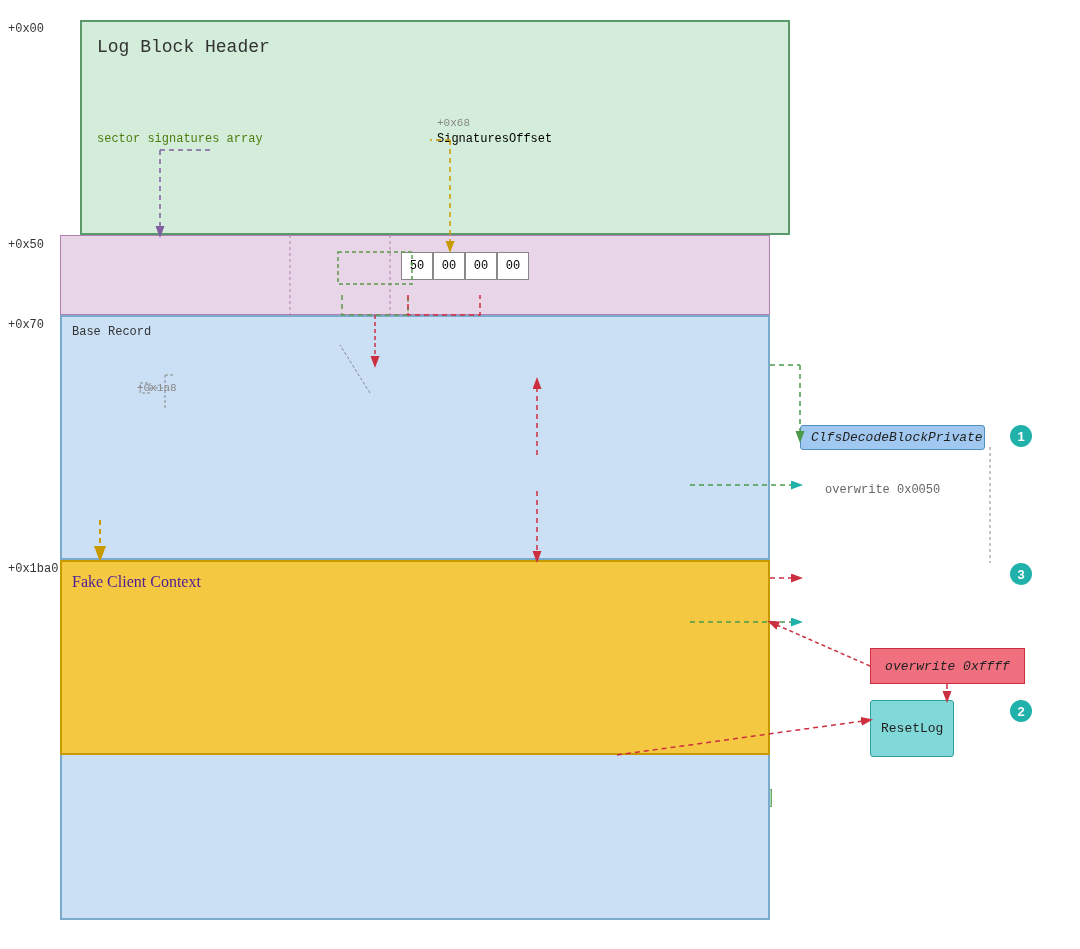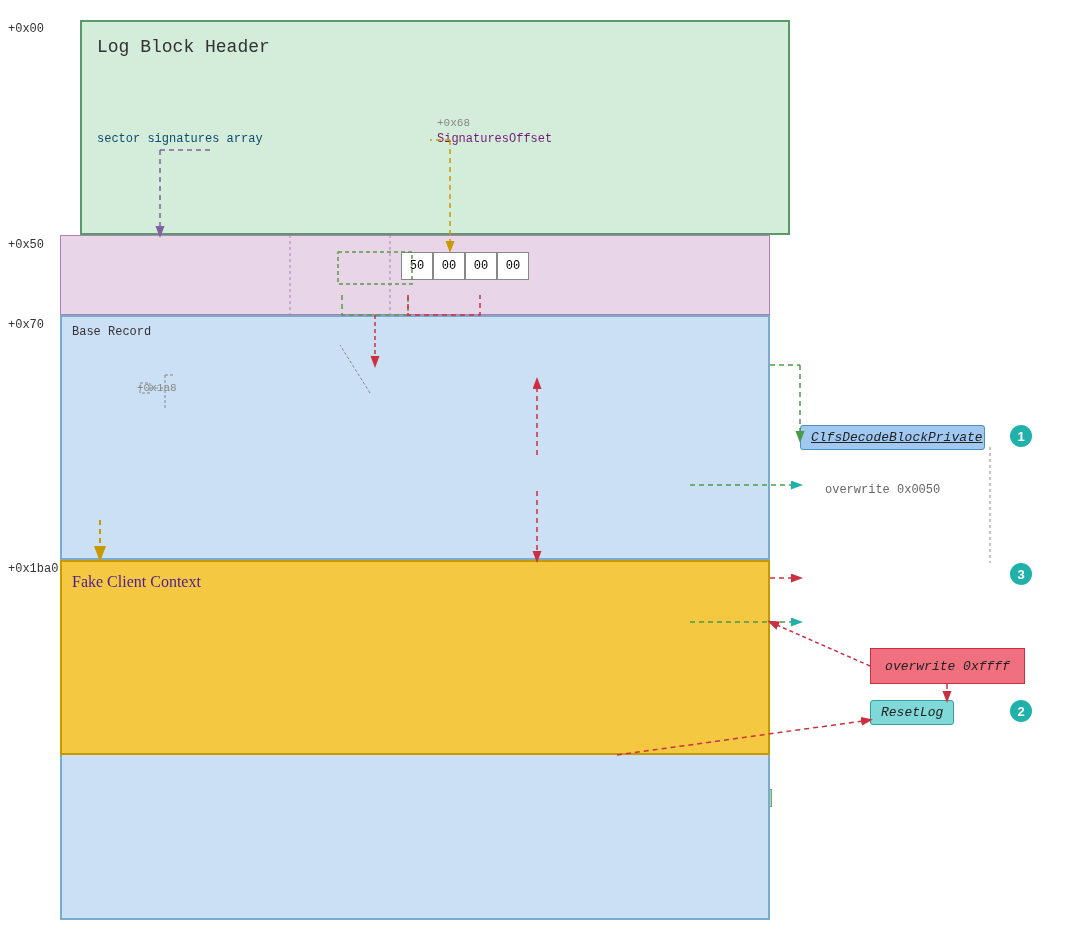--- a/index.html
+++ b/index.html
@@ -171,21 +171,20 @@
     .func-box-blue {
       position: absolute;
       background: #a0c8f0;
       border: 1.5px solid #5090c0;
       padding: 4px 10px;
       font-size: 13px;
       font-family: 'Courier New', monospace;
       font-style: italic;
       color: #222;
       border-radius: 3px;
-      text-decoration: underline;
     }
     
     .num-badge {
       position: absolute;
       width: 22px;
       height: 22px;
       border-radius: 50%;
       background: #20b2aa;
       color: white;
       display: flex;
@@ -204,47 +203,46 @@
       height: 949px;
       pointer-events: none;
     }
     
     .resetlog-box {
       position: absolute;
       top: 700px;
       left: 870px;
       background: #80d8d8;
       border: 1.5px solid #30a0a0;
-      padding: 4px 10px;
-      font-size: 13px;
-      font-family: 'Courier New', monospace;
-      font-style: italic;
+      padding: 20px 10px;
+      font-size: 13px;
+      font-family: 'Courier New', monospace;
       color: #222;
       border-radius: 3px;
     }
   </style>
 </head>
 <body>
 
 <div class="diagram-container">
 
   <div class="offset-label" style="top:22px; left:8px;">+0x00</div>
   <div class="offset-label" style="top:238px; left:8px;">+0x50</div>
   <div class="offset-label" style="top:318px; left:8px;">+0x70</div>
   <div class="offset-label" style="top:562px; left:8px;">+0x1ba0</div>
   <div class="offset-label" style="top:928px; left:8px;margin-top:47px;">+0x7a00</div>
 
   <div class="log-block-header">
     <div class="log-block-header-title">Log Block Header</div>
 
-    <div style="position:absolute; top:110px; left:15px; font-size:12px; font-family:'Courier New',monospace; color:#0c4a6e;">sector signatures array</div>
+    <div style="position:absolute; top:110px; left:15px; font-size:12px; font-family:'Courier New',monospace; color:#4d7c0f;">sector signatures array</div>
 
     <div style="position:absolute; top:95px; left:355px; font-size:11px; font-family:'Courier New',monospace; color:#888;">+0x68</div>
 
-    <div style="position:absolute; top:110px; left:355px; font-size:12px; font-family:'Courier New',monospace; color:#701a75;">SignaturesOffset</div>
+    <div style="position:absolute; top:110px; left:355px; font-size:12px; font-family:'Courier New',monospace; color:#000000;">SignaturesOffset</div>
   </div>
 
   <div class="purple-stripe">
 
     <div style="position:absolute; top:16px; left:340px; display:flex; gap:0;text-align:right;">
       <div class="byte-box">50</div>
       <div class="byte-box">00</div>
       <div class="byte-box">00</div>
       <div class="byte-box">00</div>
     </div>

